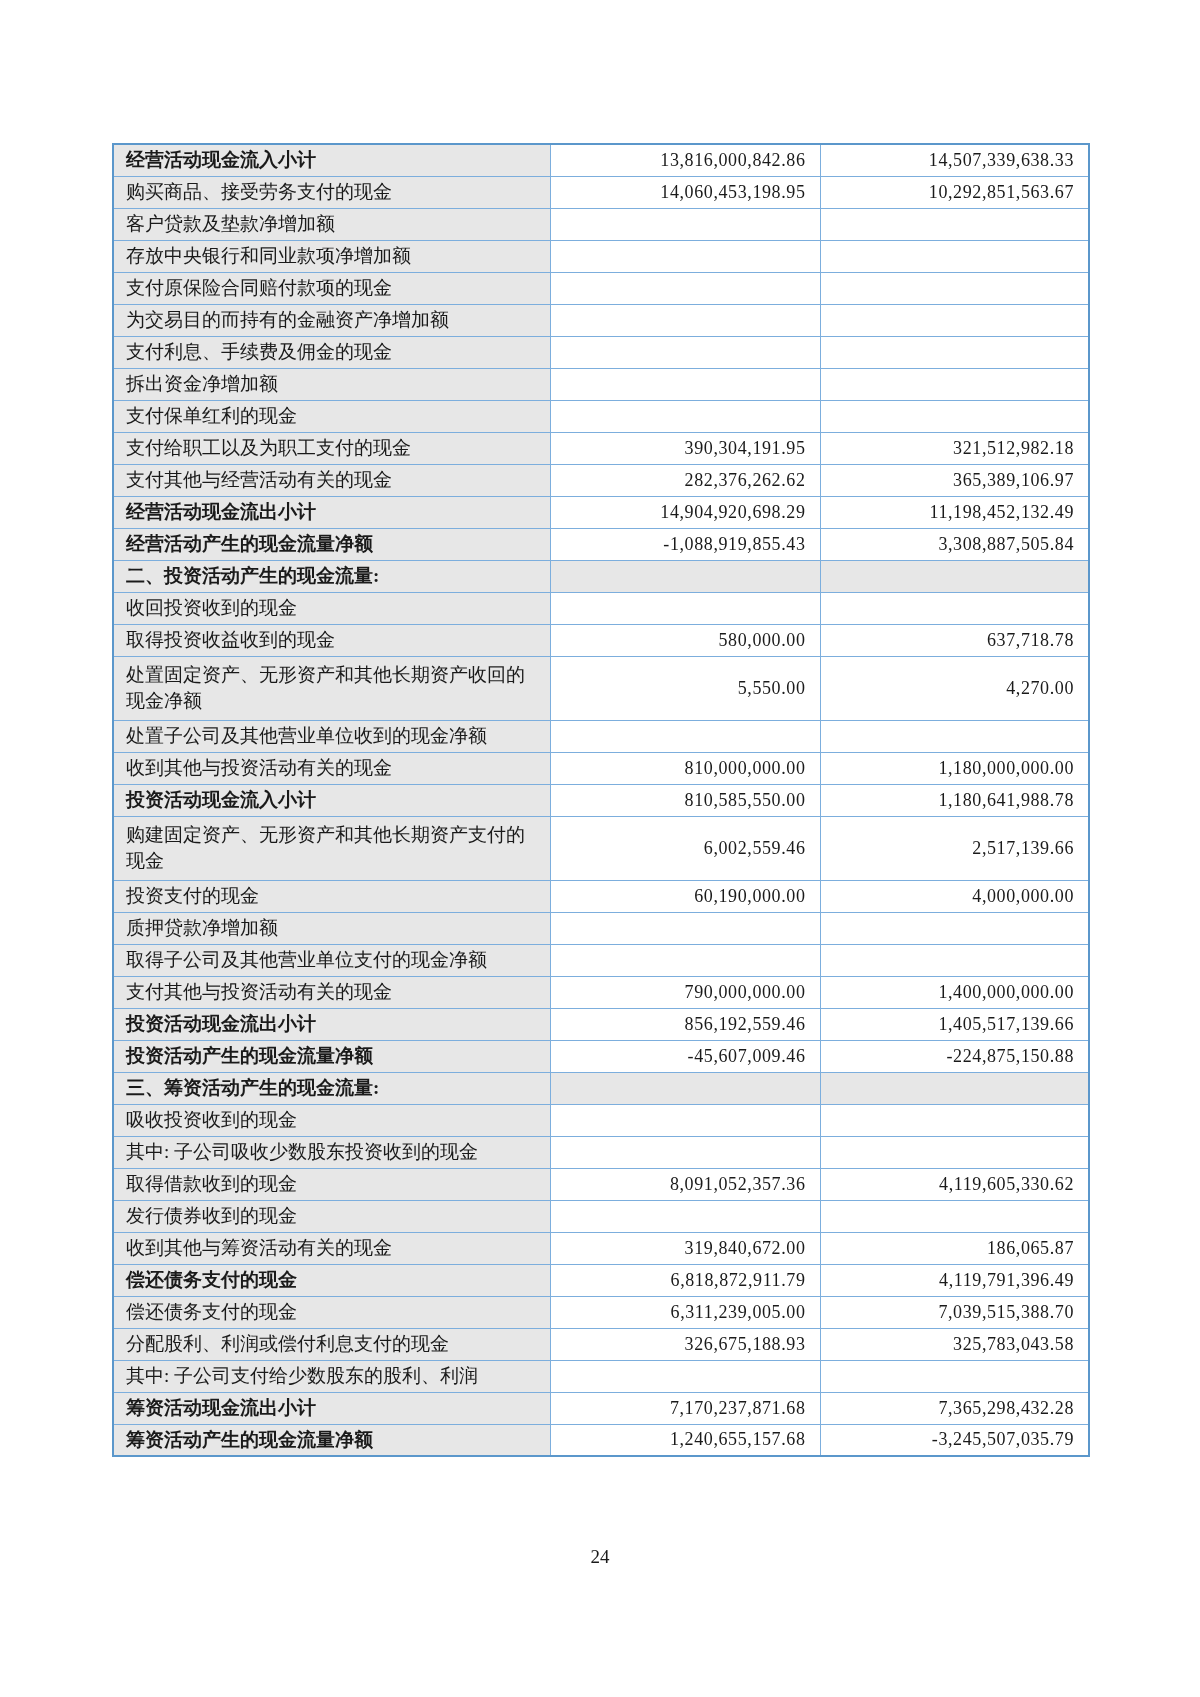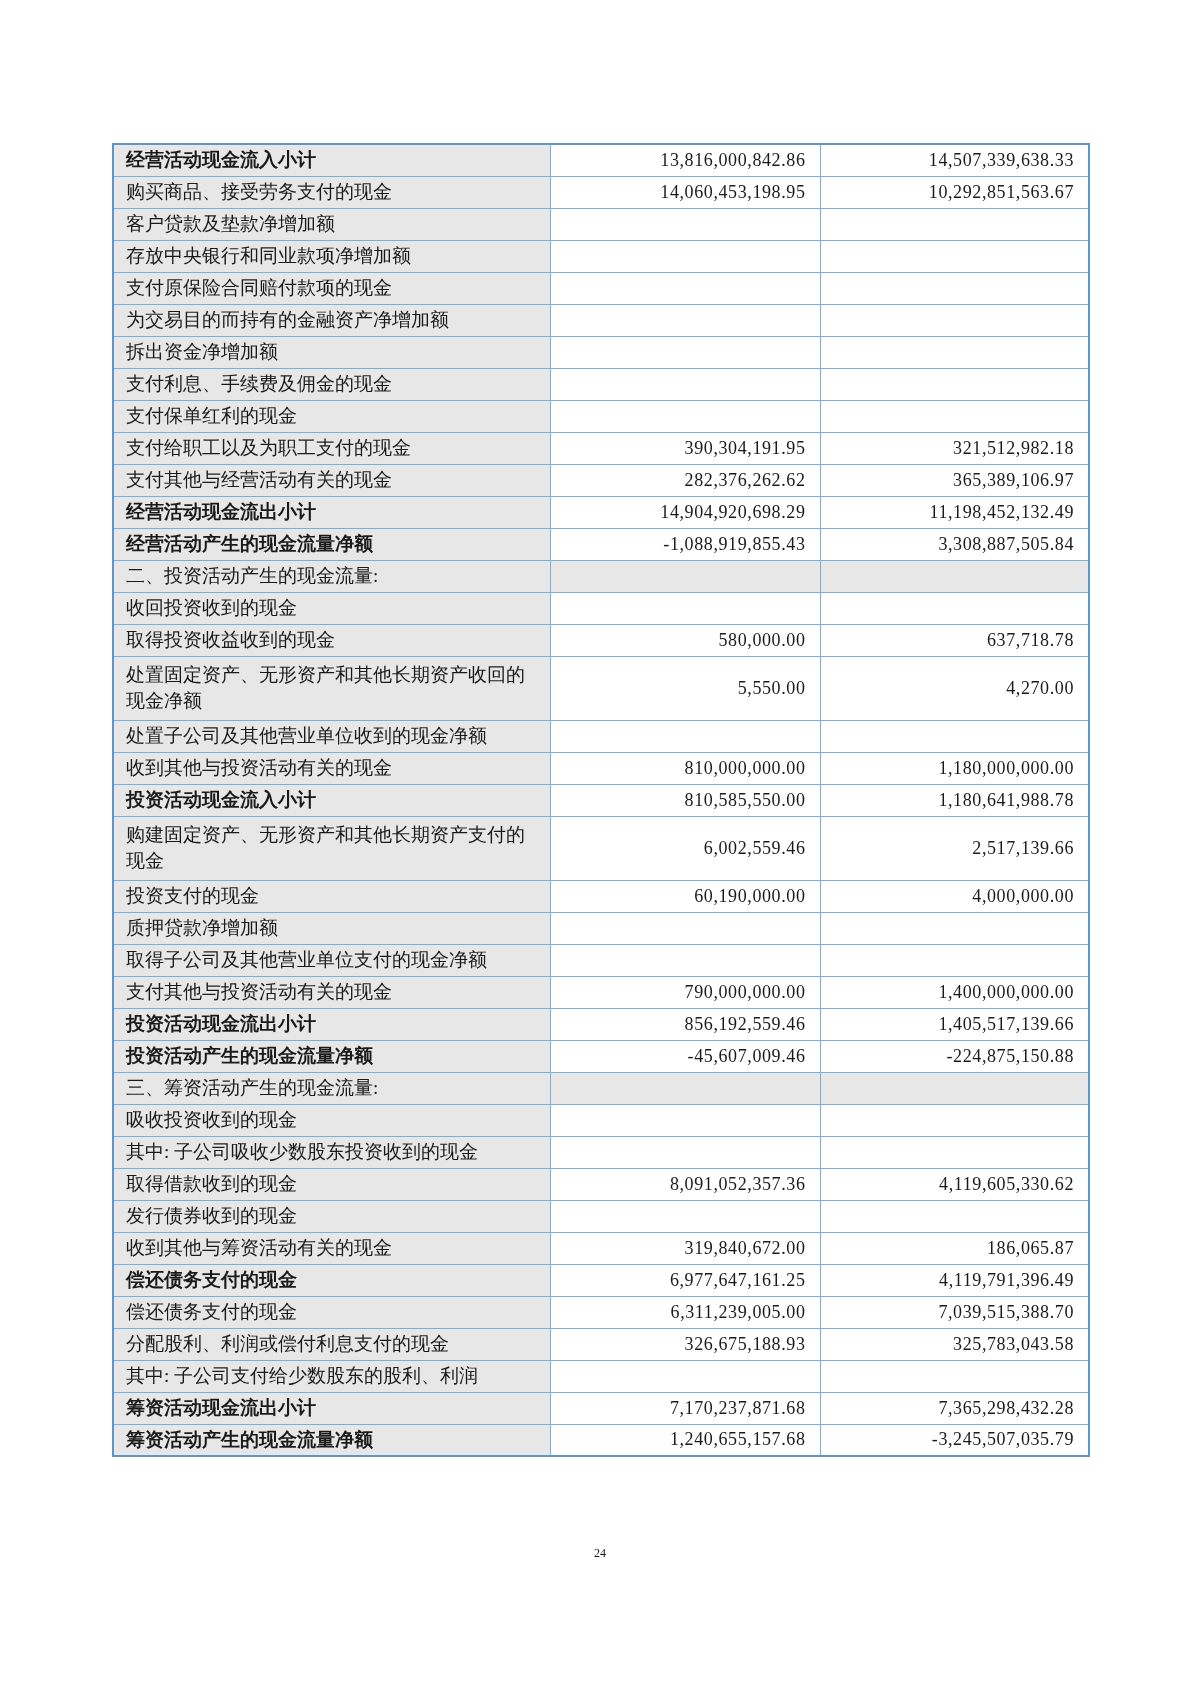--- a/index.html
+++ b/index.html
@@ -56,33 +56,33 @@
     text-align:right;
     padding:1px 14px 1px 4px;
     letter-spacing:0.6px;
     white-space:nowrap;
   }
   tr.subtotal td.label{
     font-weight:bold;
     text-align:left;
   }
   tr.section td.label{
-    font-weight:normal;
+    font-weight:bold;
     text-align:left;
   }
   tr.section td.num{
     background:var(--cell-gray);
   }
   .pageno{
     position:absolute;
     top:1546px;
     left:0;
     width:1200px;
     text-align:center;
-    font-size:12px;
+    font-size:19px;
     color:var(--text);
     font-family:"Liberation Serif","DejaVu Serif",serif;
   }
 </style>
 </head>
 <body>
 
 <div class="sheet">
   <table class="cf">
     <colgroup>
@@ -115,26 +115,26 @@
           <td class="label">支付原保险合同赔付款项的现金</td>
           <td class="num"></td>
           <td class="num"></td>
         </tr>
         <tr class="r item">
           <td class="label">为交易目的而持有的金融资产净增加额</td>
           <td class="num"></td>
           <td class="num"></td>
         </tr>
         <tr class="r item">
+          <td class="label">支付利息、手续费及佣金的现金</td>
+          <td class="num"></td>
+          <td class="num"></td>
+        </tr>
+        <tr class="r item">
           <td class="label">拆出资金净增加额</td>
-          <td class="num"></td>
-          <td class="num"></td>
-        </tr>
-        <tr class="r item">
-          <td class="label">支付利息、手续费及佣金的现金</td>
           <td class="num"></td>
           <td class="num"></td>
         </tr>
         <tr class="r item">
           <td class="label">支付保单红利的现金</td>
           <td class="num"></td>
           <td class="num"></td>
         </tr>
         <tr class="r item">
           <td class="label">支付给职工以及为职工支付的现金</td>
@@ -251,21 +251,21 @@
           <td class="num"></td>
           <td class="num"></td>
         </tr>
         <tr class="r item">
           <td class="label">收到其他与筹资活动有关的现金</td>
           <td class="num">319,840,672.00</td>
           <td class="num">186,065.87</td>
         </tr>
         <tr class="r subtotal">
           <td class="label">偿还债务支付的现金</td>
-          <td class="num">6,977,647,161.25</td>
+          <td class="num">6,818,872,911.79</td>
           <td class="num">4,119,791,396.49</td>
         </tr>
         <tr class="r item">
           <td class="label">偿还债务支付的现金</td>
           <td class="num">6,311,239,005.00</td>
           <td class="num">7,039,515,388.70</td>
         </tr>
         <tr class="r item">
           <td class="label">分配股利、利润或偿付利息支付的现金</td>
           <td class="num">326,675,188.93</td>

